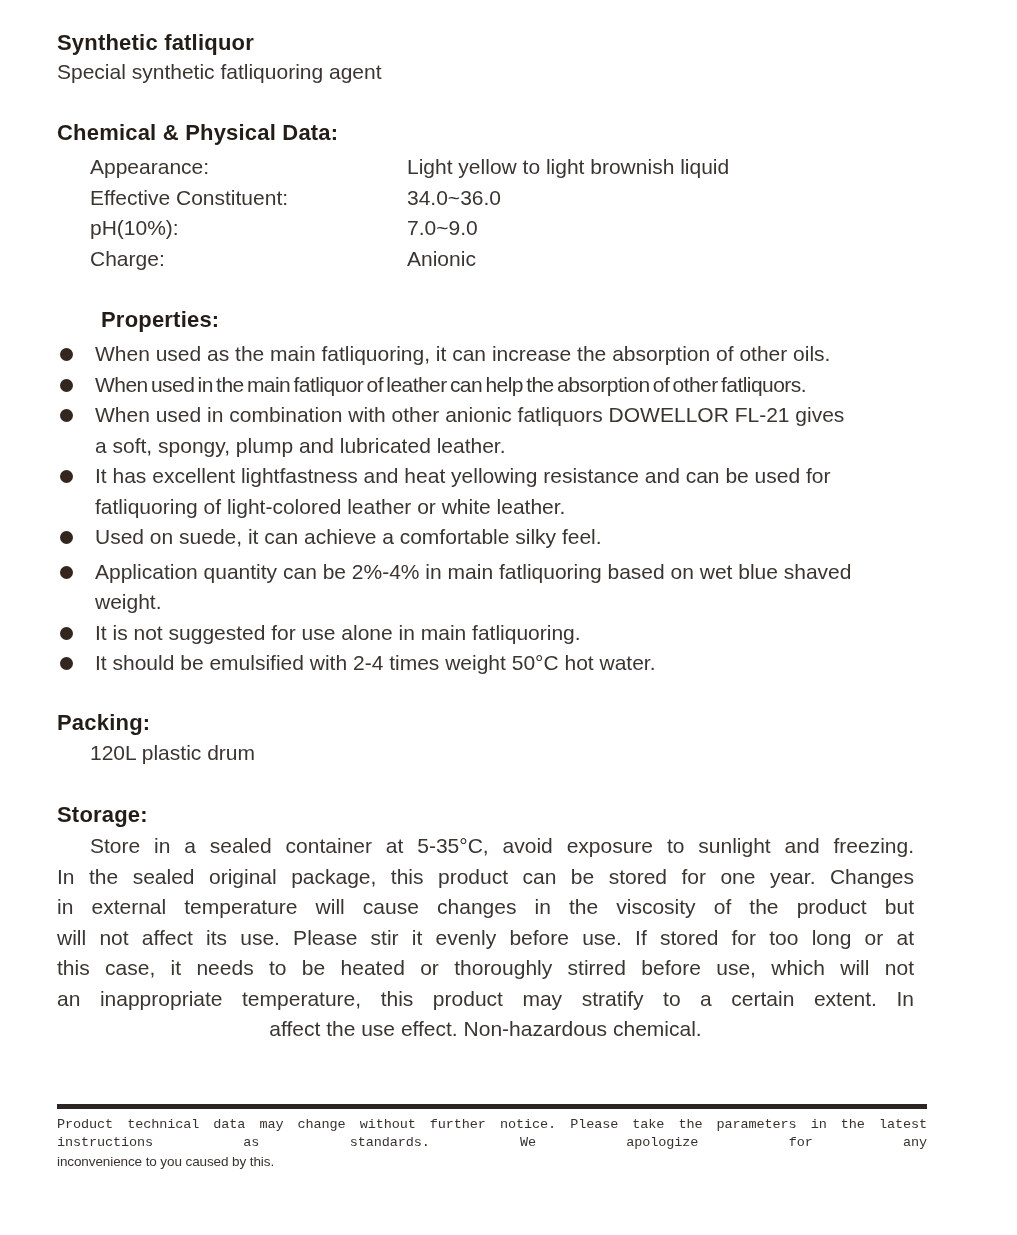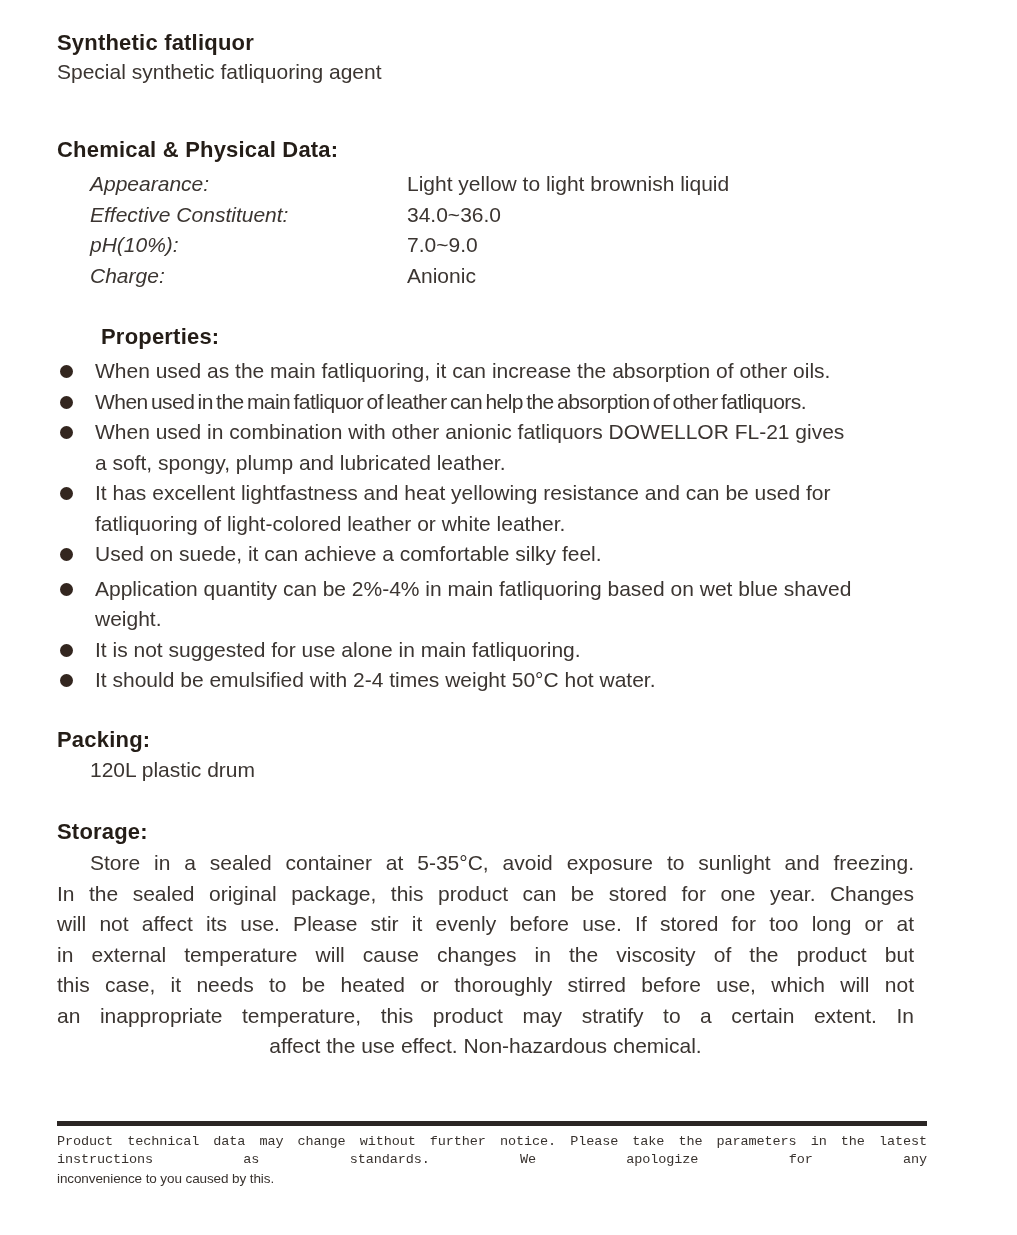--- a/index.html
+++ b/index.html
@@ -28,28 +28,28 @@
     color: #241d17;
     letter-spacing: 0.2px;
   }
   .subtitle {
     margin: 0;
     font-size: 21px;
     line-height: 28px;
     color: #3b3531;
   }
   
-  .chem-heading { margin-top: 49px; }
+  .chem-heading { margin-top: 32px; }
   .chem-rows { margin: 4px 0 0 33px; }
   .chem-row {
     display: flex;
     font-size: 21px;
     line-height: 30.5px;
   }
-  .chem-label { width: 317px; flex: none; font-style: italic; }
+  .chem-label { width: 317px; flex: none; }
   
   .props-heading { margin-top: 31px; margin-left: 44px; }
   .app-heading   { margin-top: 30px; }
   ul.bullets {
     list-style: none;
     margin: 4px 0 0 0;
     padding: 0;
   }
   ul.bullets li {
     display: flex;
@@ -204,22 +204,22 @@
     </li>
   </ul>
 
   <h2 class="pack-heading">Packing:</h2>
   <p class="pack-text">120L plastic drum</p>
 
   <h2 class="storage-heading">Storage:</h2>
   <div class="storage-lines">
     <div class="jline indent">Store in a sealed container at 5-35°C, avoid exposure to sunlight and freezing.</div>
     <div class="jline">In the sealed original package, this product can be stored for one year. Changes</div>
+    <div class="jline">in external temperature will cause changes in the viscosity of the product but</div>
     <div class="jline">will not affect its use. Please stir it evenly before use. If stored for too long or at</div>
-    <div class="jline">in external temperature will cause changes in the viscosity of the product but</div>
     <div class="jline">this case, it needs to be heated or thoroughly stirred before use, which will not</div>
     <div class="jline">an inappropriate temperature, this product may stratify to a certain extent. In</div>
     <div>affect the use effect. Non-hazardous chemical.</div>
   </div>
 
   <div class="rule"></div>
   <div class="footer-text">
     <div class="jline">Product technical data may change without further notice. Please take the parameters in the latest instructions as standards. We apologize for any</div>
     <div>inconvenience to you caused by this.</div>
   </div>

